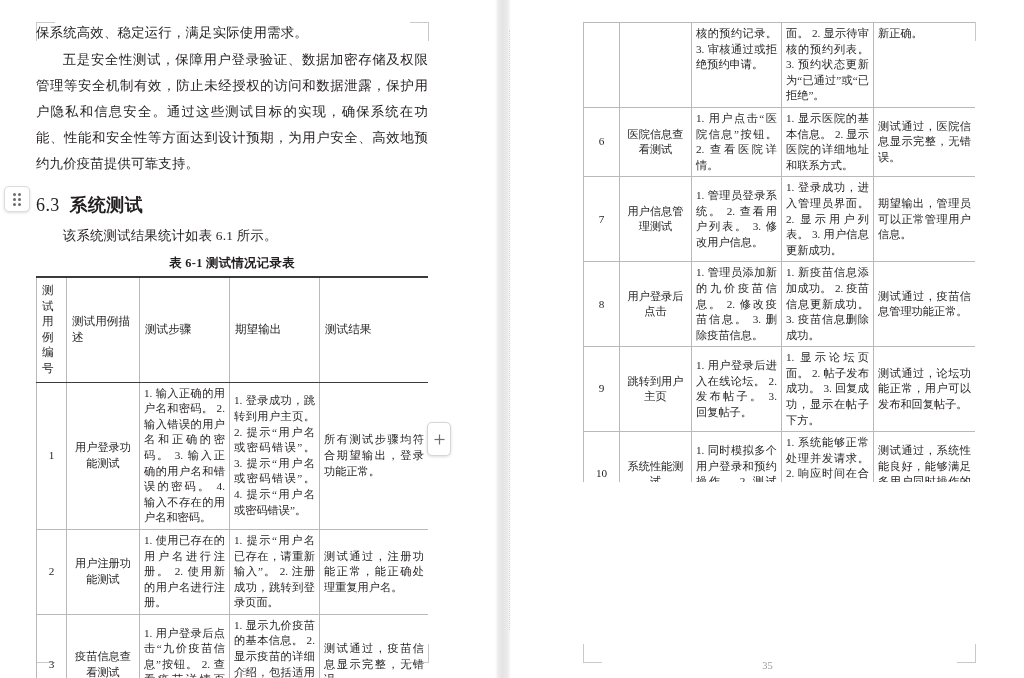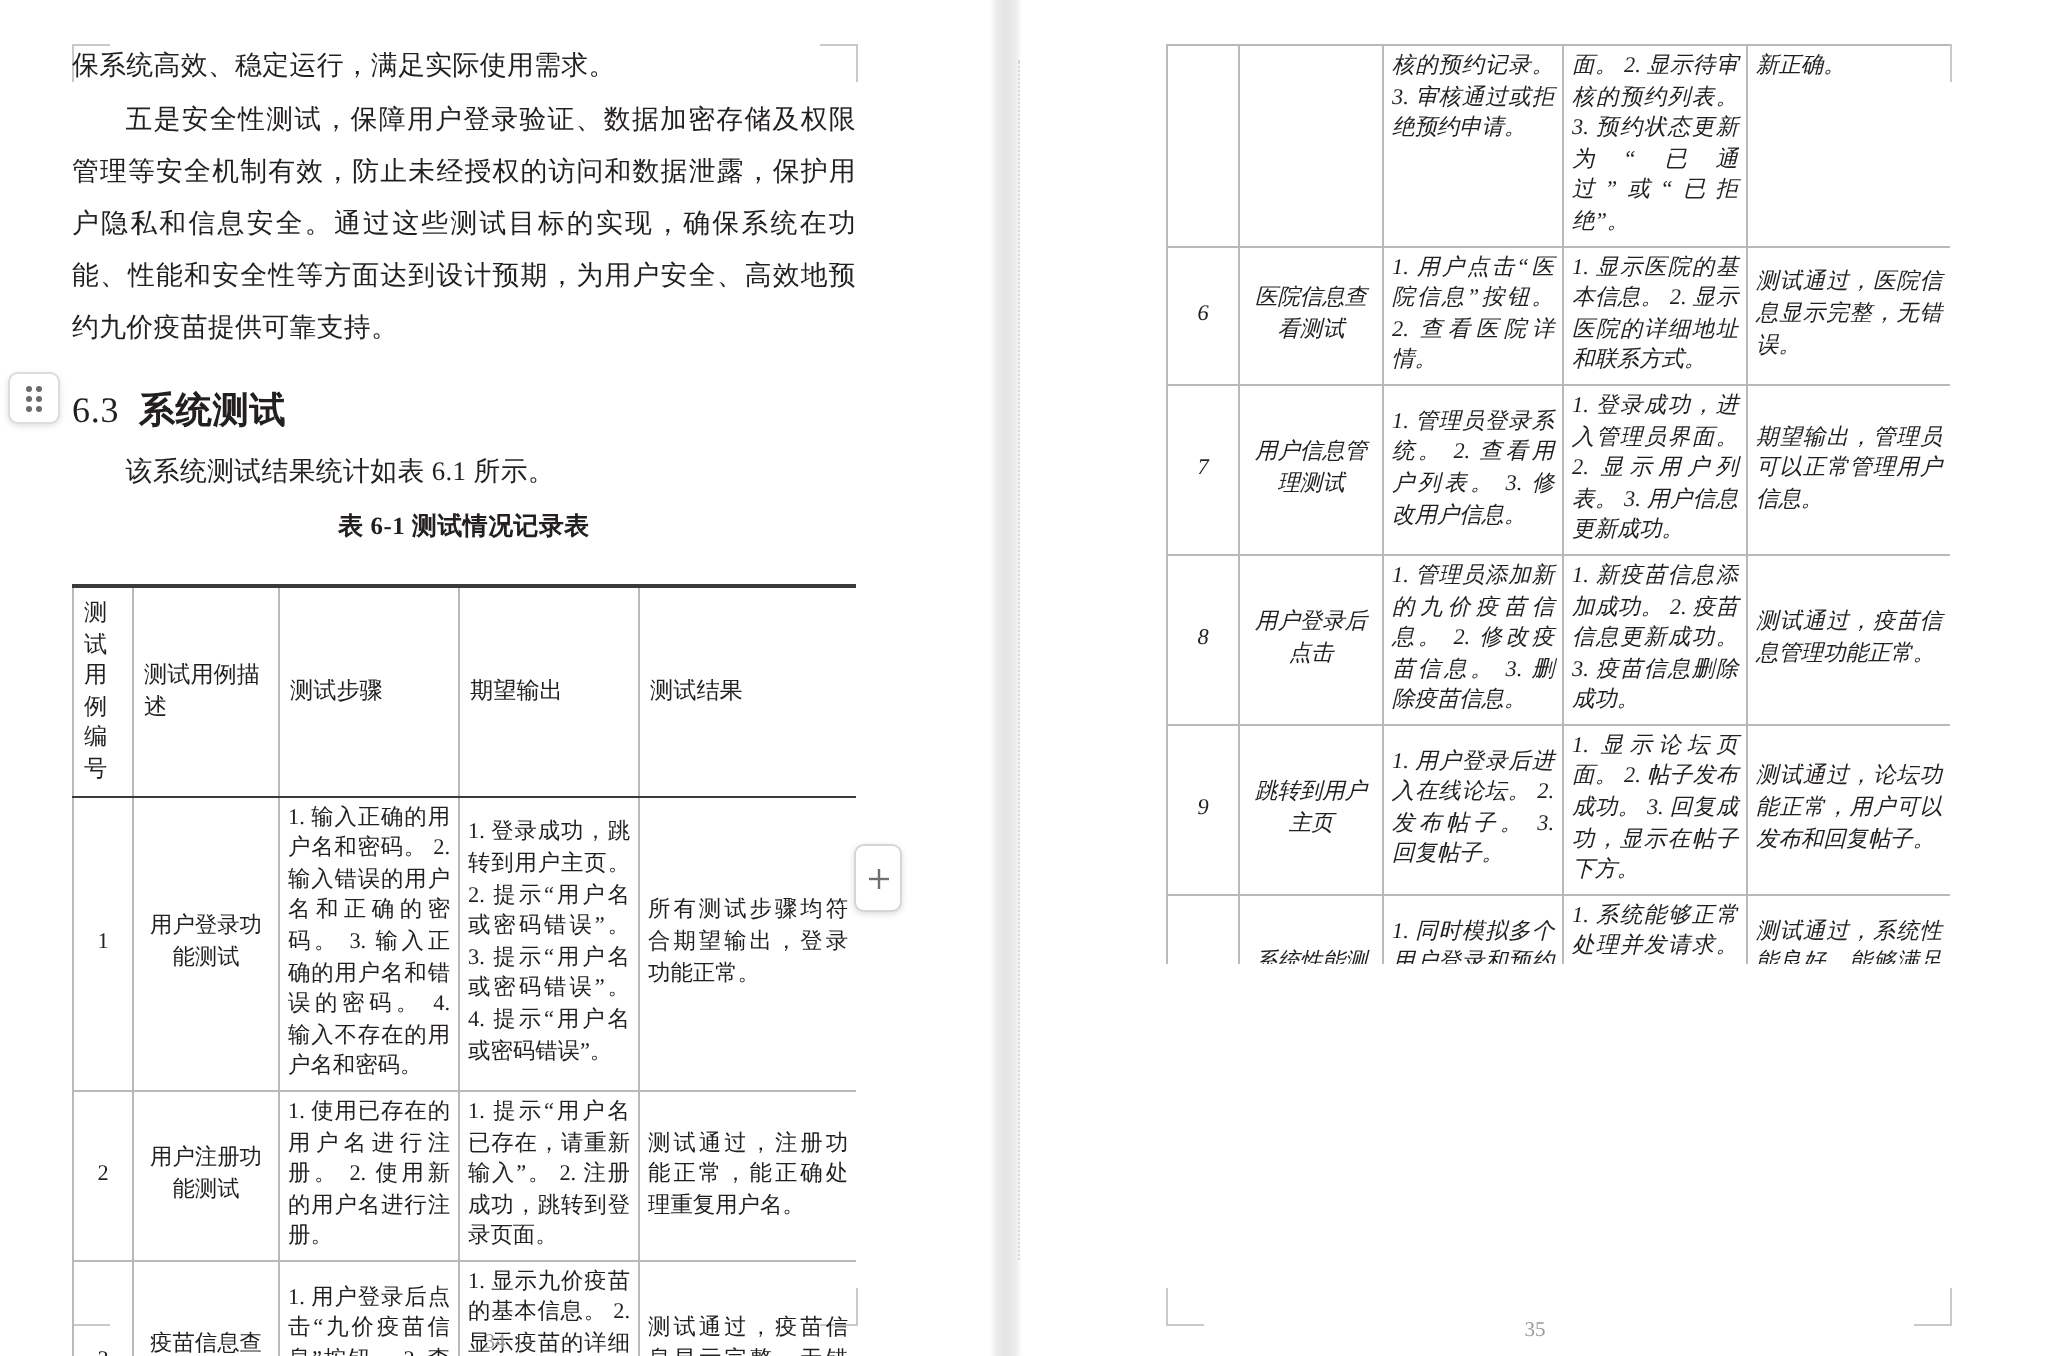--- a/index.html
+++ b/index.html
@@ -42,21 +42,21 @@
 
   h2.heading{
     margin:14px 0 4px 0;
     font-size:18px;line-height:28px;font-weight:bold;
     letter-spacing:.4px;
   }
   h2.heading .num{font-weight:normal;font-family:"Liberation Serif",serif;}
 
   .table-caption{
     text-align:center;font-weight:bold;font-size:12.4px;
-    margin:6px 0 20px 0;letter-spacing:.3px;
+    margin:6px 0 4px 0;letter-spacing:.3px;
   }
 
   
   table.tt{
     border-collapse:collapse;table-layout:fixed;
     font-size:11.2px;line-height:15.6px;
     width:100%;
   }
   table.tt td{
     border:1px solid #b9b9b9;
@@ -190,21 +190,21 @@
   <div class="page-gutter"></div>
 
   <div class="page right">
 
     <div class="crop tl" style="left:72px;top:22px;"></div>
     <div class="crop tr" style="left:446px;top:22px;"></div>
     <div class="crop bl" style="left:72px;top:644px;"></div>
     <div class="crop br" style="left:446px;top:644px;"></div>
 
     <div style="position:absolute;left:72px;top:22px;width:392px;">
-      <div class="tbl-clip" style="height:460px;font-style:italic;">
+      <div class="tbl-clip" style="height:460px;">
         <table class="tt">
           <colgroup>
             <col style="width:36px">
               <col style="width:72px">
               <col style="width:90px">
               <col style="width:92px">
               <col style="width:102px">
           </colgroup>
           <tbody>
             <tr>

